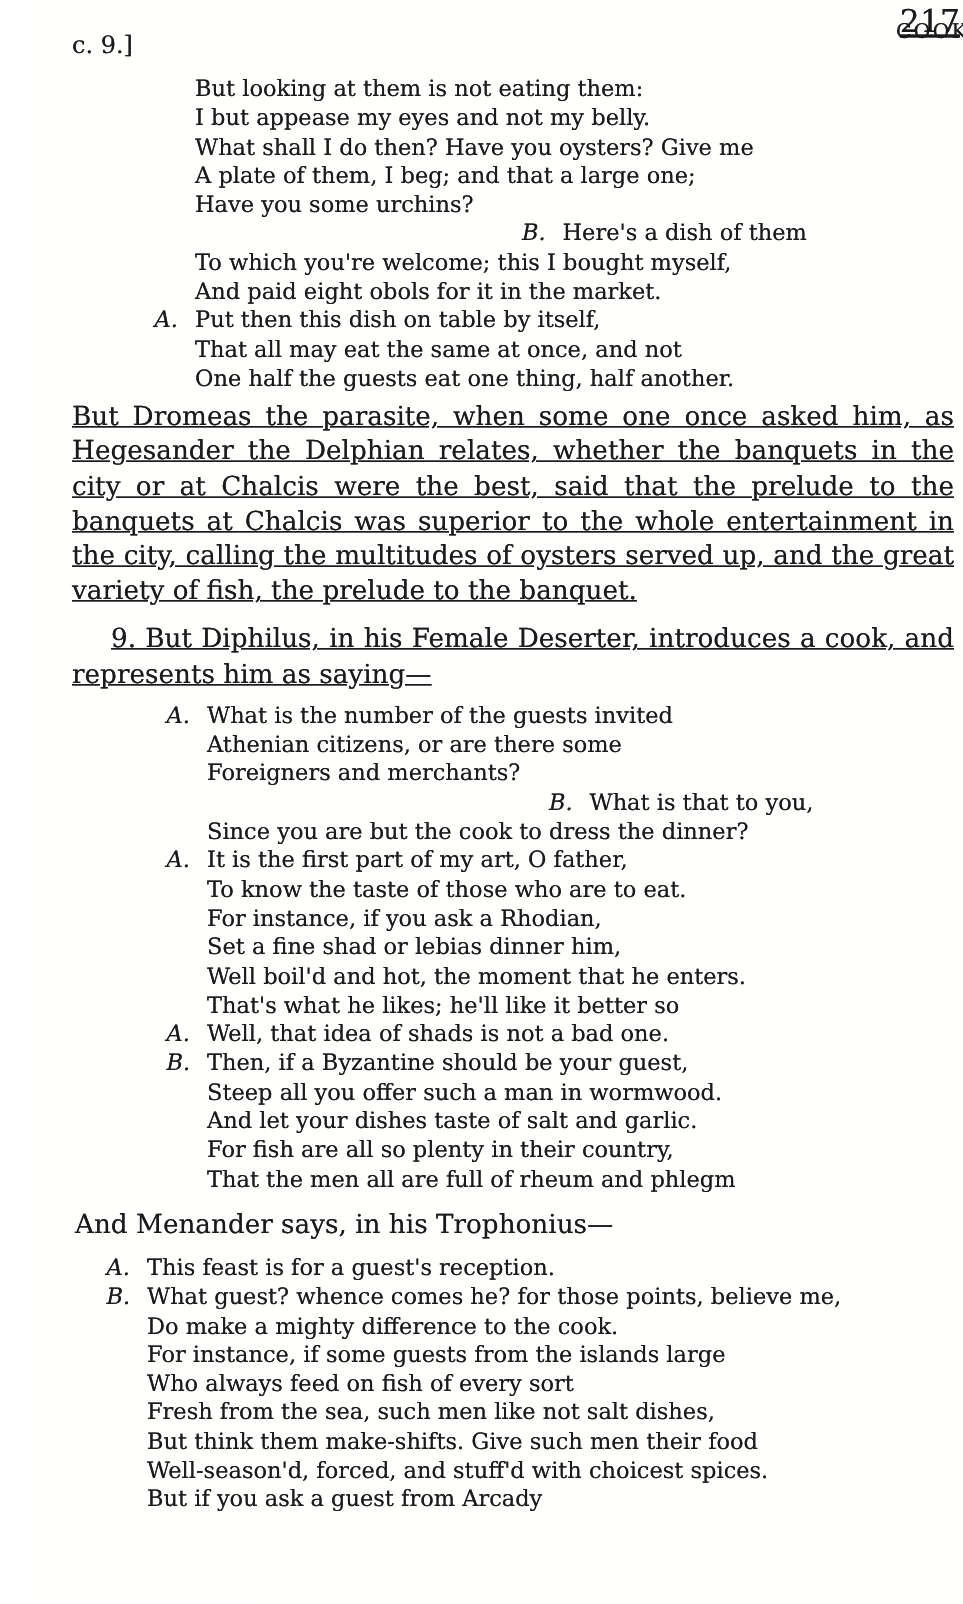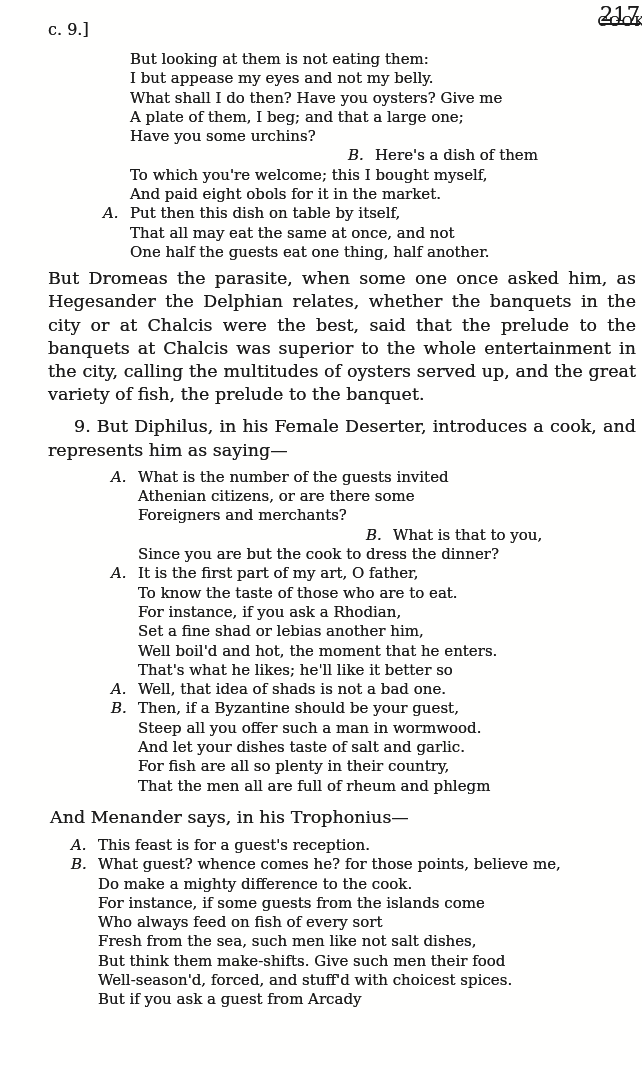--- a/index.html
+++ b/index.html
@@ -27,21 +27,21 @@
   .v1 { margin-left: 110px; margin-top: 2px; }
   .v2 { margin-left: 118px; margin-top: 6px; }
   .v3 { margin-left: 78px;  margin-top: 9px; }
   .vline { position: relative; white-space: nowrap; }
   .speaker { position: absolute; left: -27px; font-style: italic; }
   .v1 .interject { margin-left: 245px; }
   .v2 .interject { margin-left: 255px; }
 
   
   .prose { font-size: 17.5px; line-height: 23.2px; text-align: justify;
-           margin: 5px 26px 0 28px; }
+           margin: 5px 26px 0 28px; text-decoration: underline; }
   .prose.indent { text-indent: 26px; margin-top: 9px; }
   .lead { font-size: 17.5px; margin: 11px 26px 0 30px; }
 </style>
 </head>
 <body>
 
 <div class="page">
 
   <div class="hdr-left">c. 9.]</div>
   <div class="hdr-title">COOKS.</div>
@@ -110,21 +110,21 @@
         <div class="vline">
         <span class="speaker">A.</span><span>It is the first part of my art, O father,</span>
       </div>
         <div class="vline">
         <span>To know the taste of those who are to eat.</span>
       </div>
         <div class="vline">
         <span>For instance, if you ask a Rhodian,</span>
       </div>
         <div class="vline">
-        <span>Set a fine shad or lebias another him,</span>
+        <span>Set a fine shad or lebias dinner him,</span>
       </div>
         <div class="vline">
         <span>Well boil'd and hot, the moment that he enters.</span>
       </div>
         <div class="vline">
         <span>That's what he likes; he'll like it better so</span>
       </div>
         <div class="vline">
         <span class="speaker">A.</span><span>Well, that idea of shads is not a bad one.</span>
       </div>
@@ -152,21 +152,21 @@
     <div class="vline">
         <span class="speaker">A.</span><span>This feast is for a guest's reception.</span>
       </div>
         <div class="vline">
         <span class="speaker">B.</span><span>What guest? whence comes he? for those points, believe me,</span>
       </div>
         <div class="vline">
         <span>Do make a mighty difference to the cook.</span>
       </div>
         <div class="vline">
-        <span>For instance, if some guests from the islands come</span>
+        <span>For instance, if some guests from the islands large</span>
       </div>
         <div class="vline">
         <span>Who always feed on fish of every sort</span>
       </div>
         <div class="vline">
         <span>Fresh from the sea, such men like not salt dishes,</span>
       </div>
         <div class="vline">
         <span>But think them make-shifts. Give such men their food</span>
       </div>

